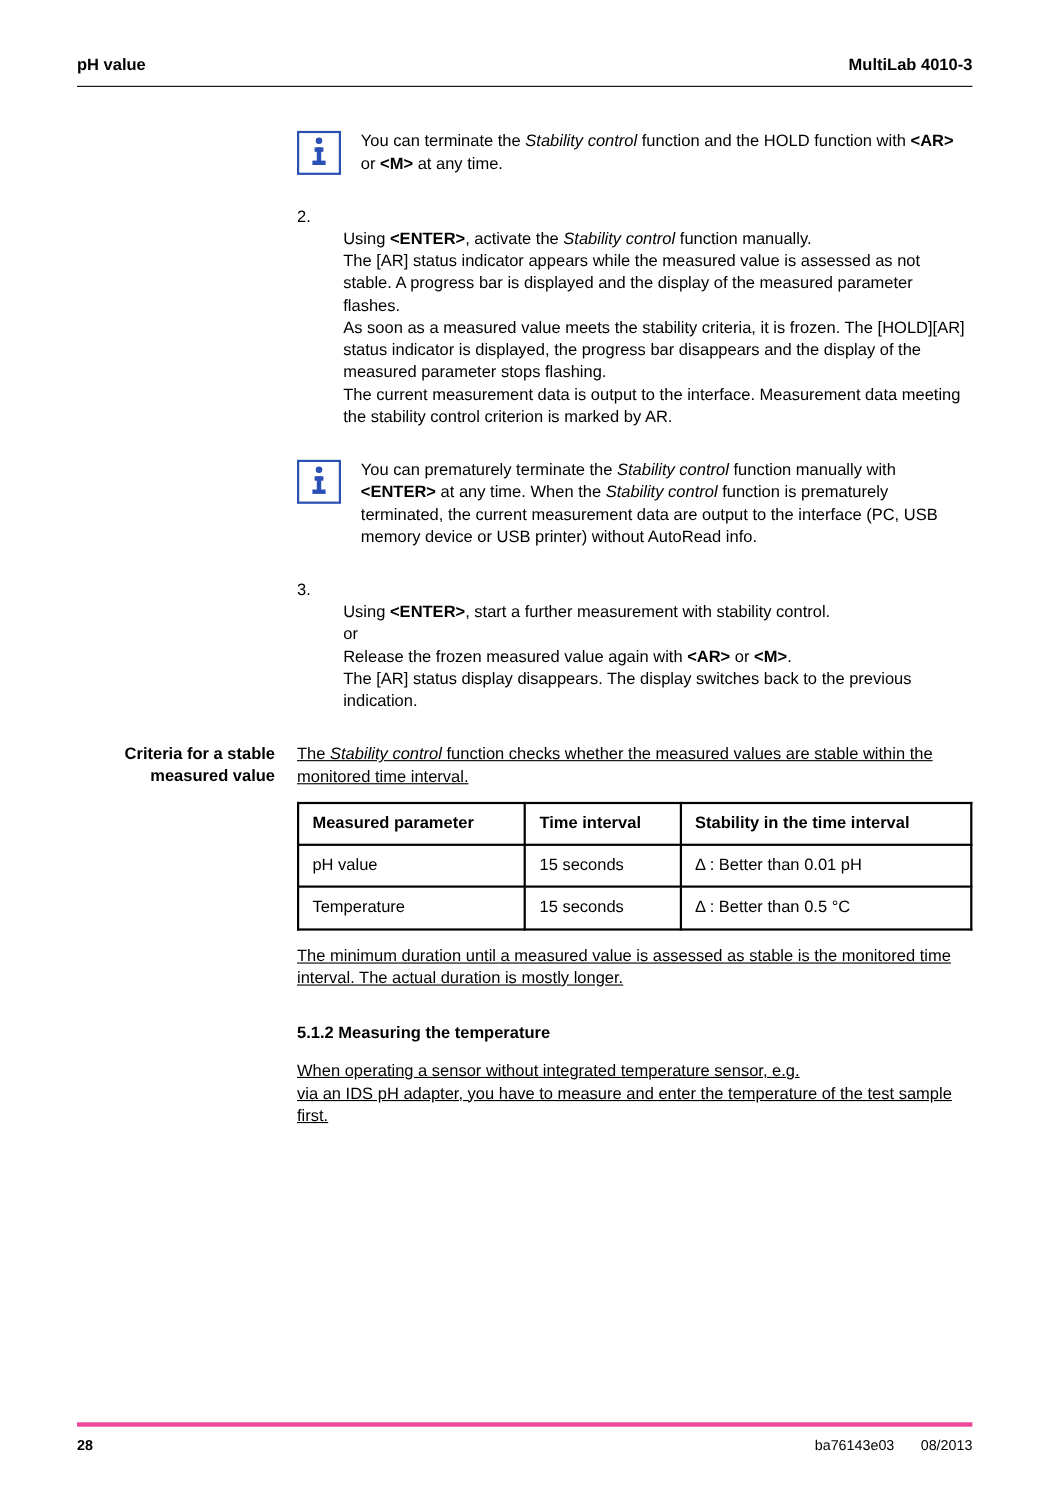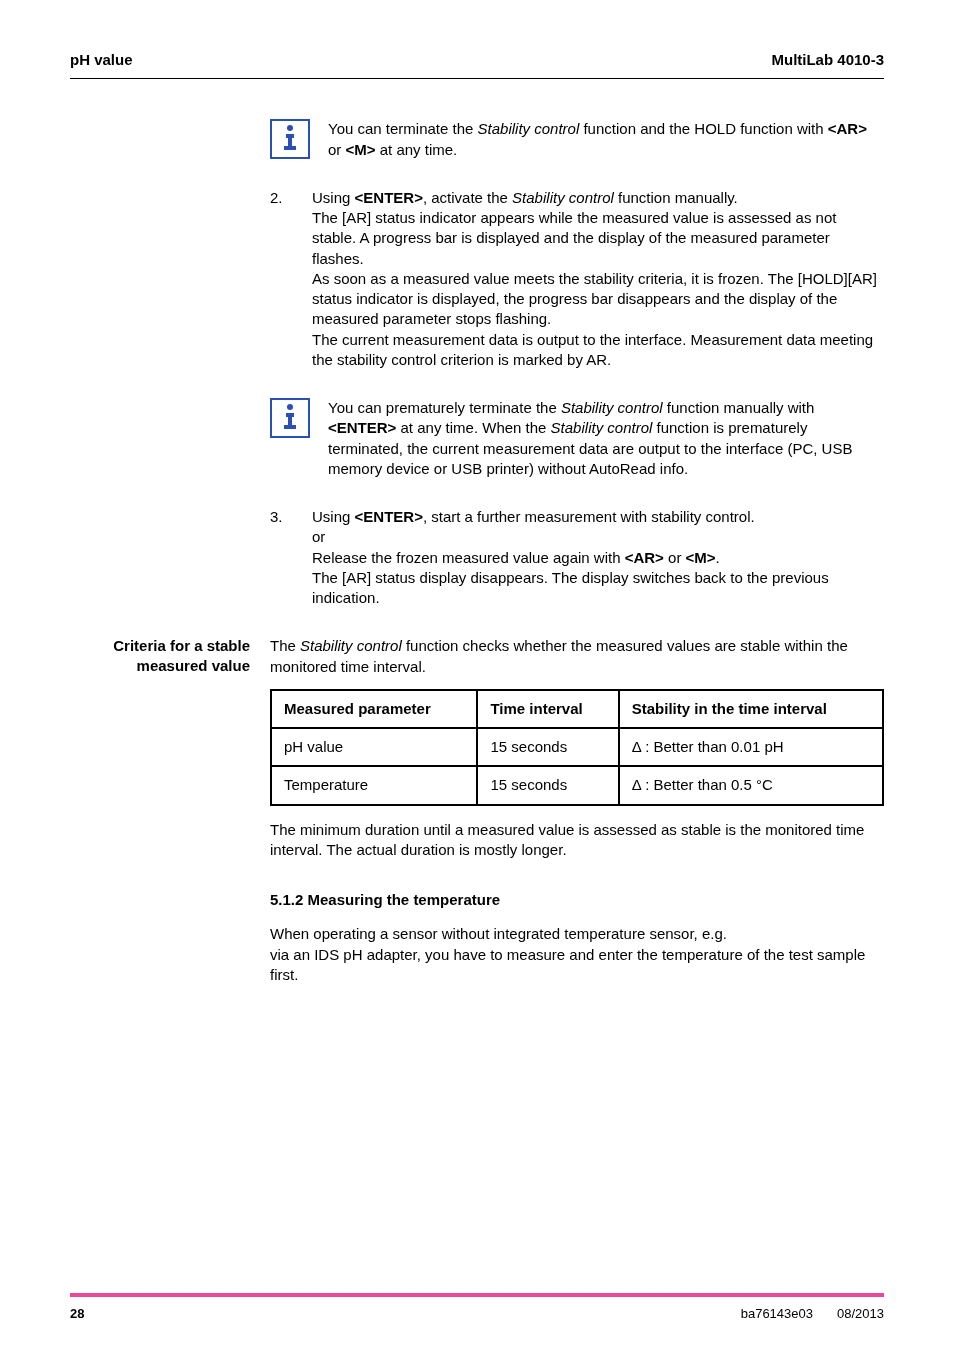--- a/index.html
+++ b/index.html
@@ -20,32 +20,32 @@
   .info-block { display: flex; gap: 18px; margin: 20px 0 28px 0; align-items: flex-start; }
   .info-icon {
     flex: 0 0 40px; width: 40px; height: 40px;
     border: 2px solid #2a4fb5;
     display: flex; align-items: center; justify-content: center;
     color: #2a4fb5; font-weight: bold; font-size: 28px; font-family: Georgia, serif;
     padding-bottom: 2px;
   } 
   .num-block { display: flex; gap: 18px; margin-bottom: 28px; }
   .num-block .num { flex: 0 0 24px; }
-  .num-block .body { flex: 1; }
+  .num-block .body { flex: 1; margin-top: 20px; }
   .side-label-row { display: flex; gap: 20px; margin-top: 8px; margin-bottom: 10px; }
   .side-label { width: 180px; font-weight: bold; text-align: right; flex-shrink: 0; line-height: 1.3; }
   .side-body { flex: 1; }
   table.data { border-collapse: collapse; width: 100%; margin: 10px 0 14px 0; }
   table.data th, table.data td {
     border: 2px solid #000; padding: 8px 12px; text-align: left; vertical-align: top;
   }
   table.data th { font-weight: bold; }
   table.data thead tr { border-bottom-width: 3px; }
   .section-h { font-weight: bold; margin: 30px 0 14px 0; }
-  p { margin-bottom: 12px; }
+  p { margin-bottom: 12px; text-decoration: underline; }
   .footer {
     position: absolute; bottom: 28px; left: 70px; right: 70px;
     border-top: 4px solid #ec4899; padding-top: 8px;
     display: flex; justify-content: space-between; font-size: 13px;
   }
   .footer-right { display: flex; gap: 24px; }
   em.keyword { font-style: italic; }
   b { font-weight: bold; }
 </style>
 </head>

